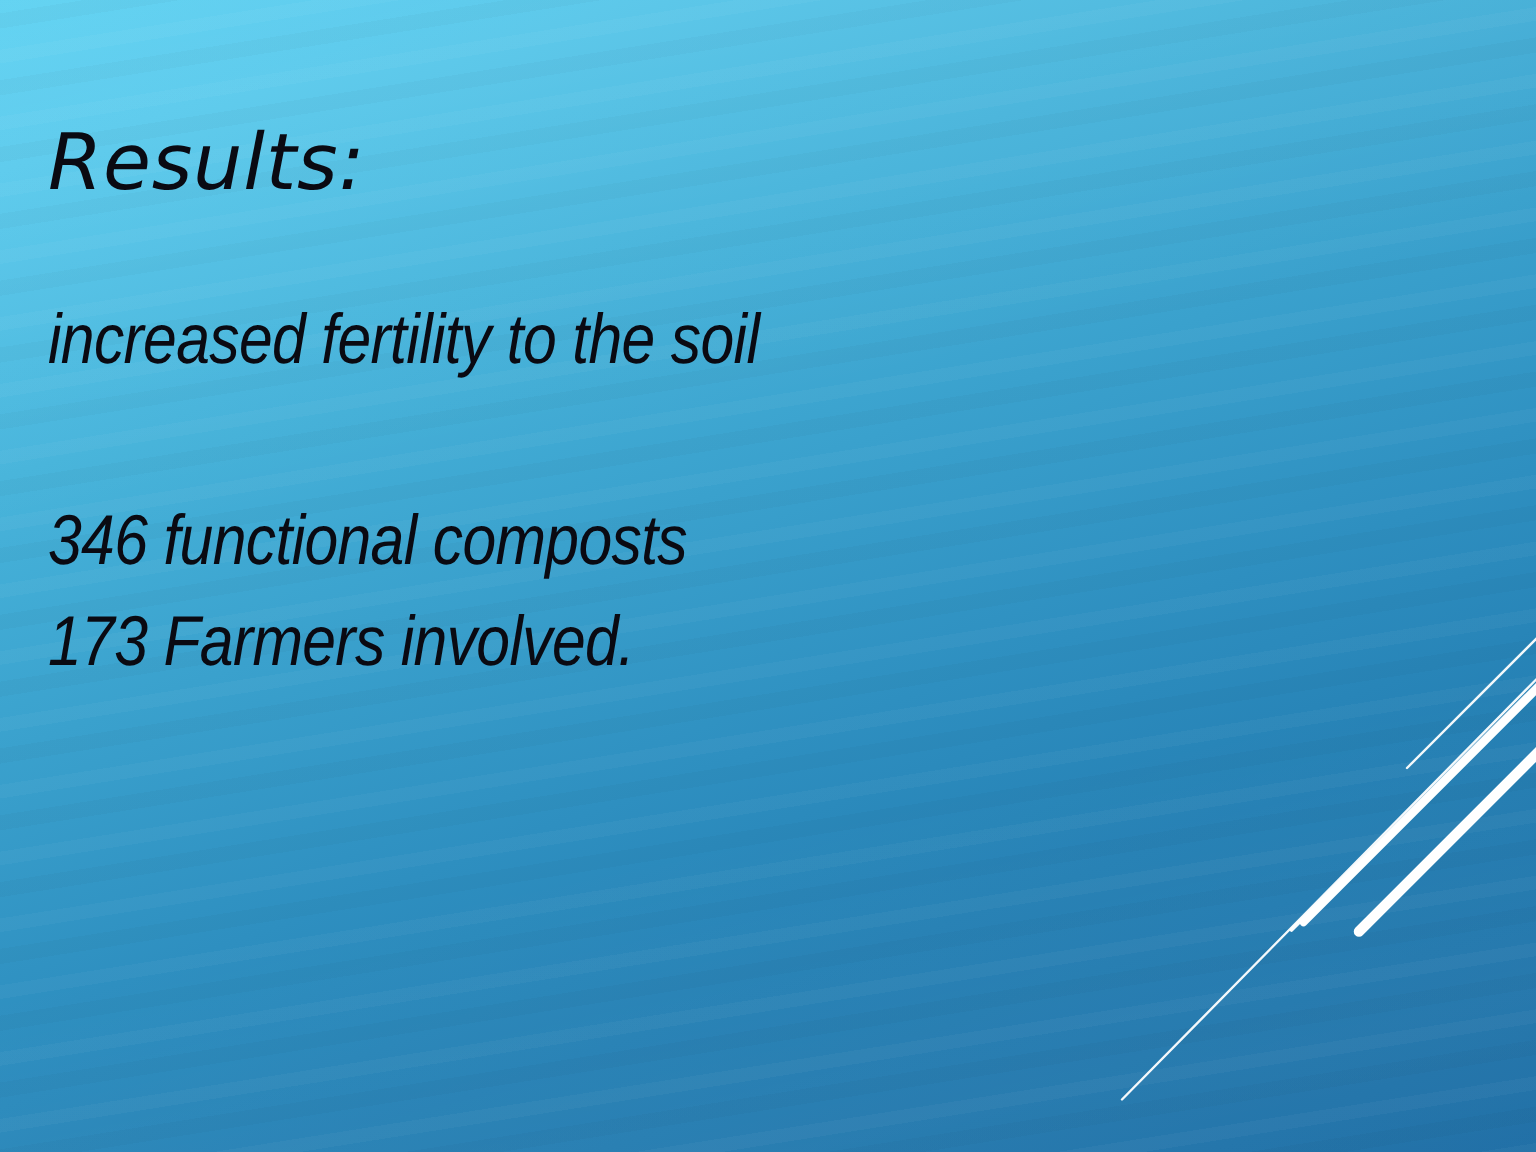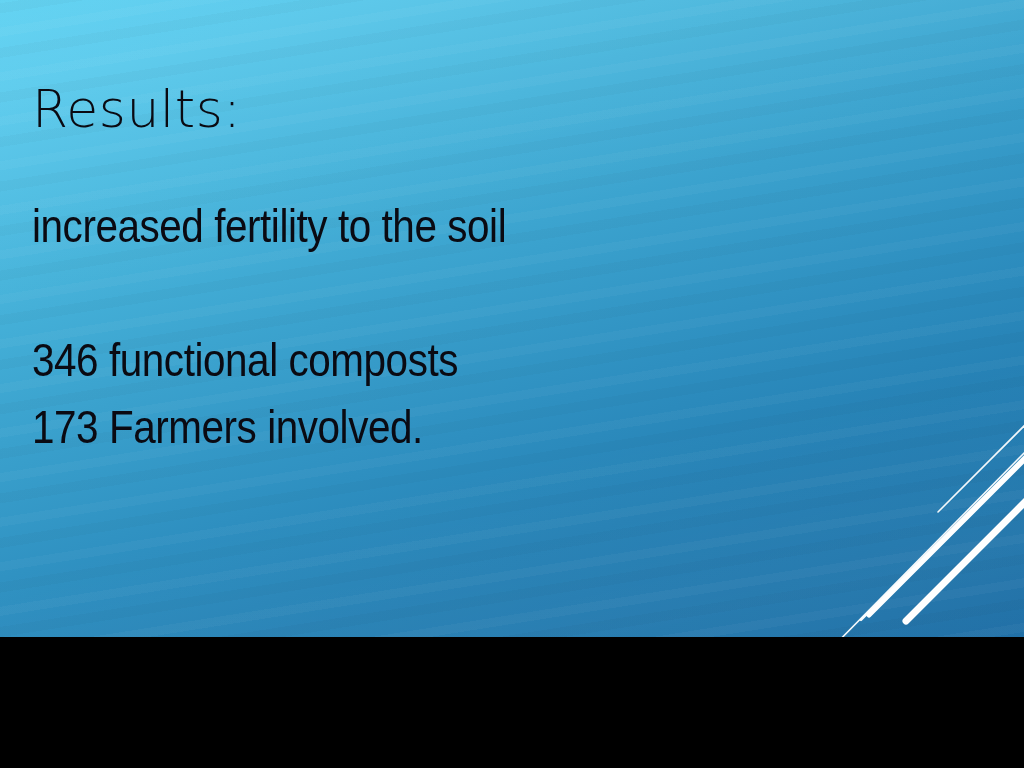--- a/index.html
+++ b/index.html
@@ -5,34 +5,35 @@
 <style>
   html, body {
     margin: 0;
     padding: 0;
     background: #000;
   }
 
   #slide {
     position: relative;
     width: 1024px;
-    height: 637px;
+    height: 768px;
     overflow: hidden;
     font-family: "Liberation Sans", sans-serif;
     
     background:
       linear-gradient(160deg,
         #5fd2f2 0%,
         #57c9ec 10%,
         #47b4db 28%,
         #3aa1cd 44%,
         #2e8fc0 60%,
         #2580b4 74%,
         #1f76ac 86%,
         #1b6ca4 100%);
+    font-style: italic;
   }
 
   
   #slide .bands {
     position: absolute;
     inset: -30%;
     pointer-events: none;
     background: repeating-linear-gradient(
       171deg,
       rgba(255,255,255,0.030) 0px,

